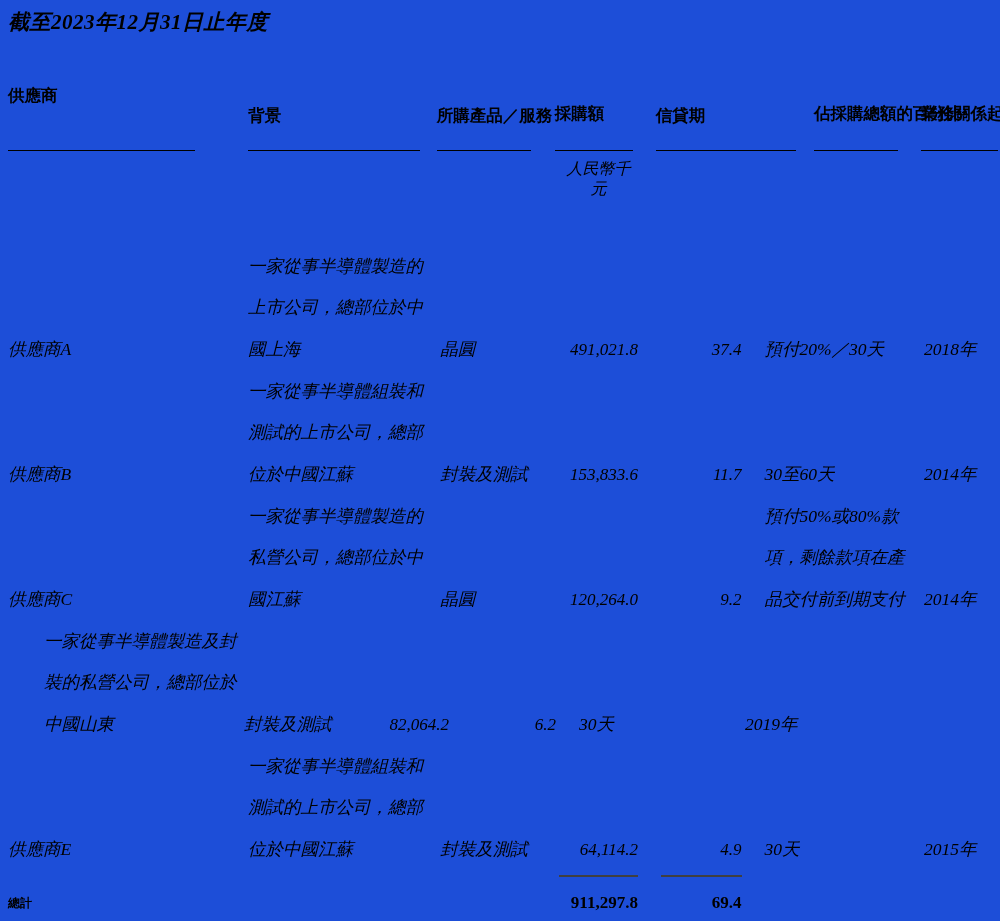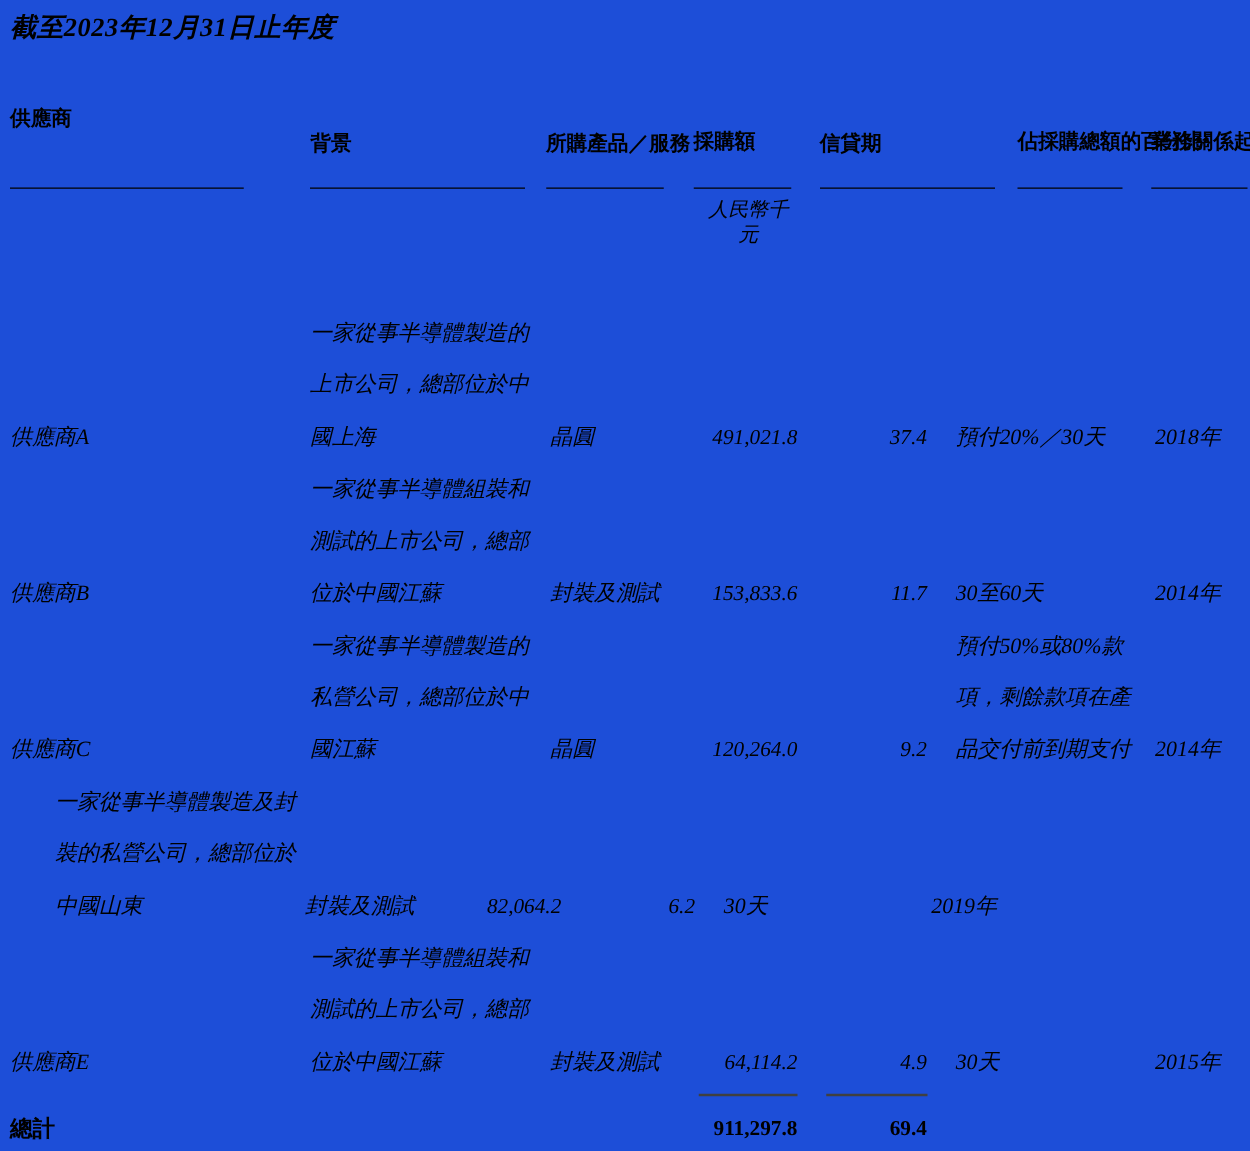--- a/index.html
+++ b/index.html
@@ -56,21 +56,21 @@
   .tbody { margin-top:46px; }
   .row { display:flex; min-height:125px; align-items:flex-end;font-style:italic; }
   .cell {
     font-size:17.5px; line-height:41.5px;
     font-family:"Liberation Serif", serif;
     color:#000;
   }
   .cell.num { text-align:right; font-size:17px; }
   
   .total-row { display:flex; margin-top:5px; }
-  .tcell { font-size:18px; line-height:24px; }
+  .tcell { font-size:12px; line-height:24px; }
   .tlabel { font-weight:bold; padding-top:16px; font-family:"Liberation Serif", serif; }
   .tnum {
     border-top:2px solid #404040;
     padding-top:14px; padding-bottom:6px;
     text-align:right; font-weight:bold; font-size:17px;
     box-sizing:border-box;
   }
   .drule-row { display:flex; }
   .drule {
     height:9px; box-sizing:border-box;

